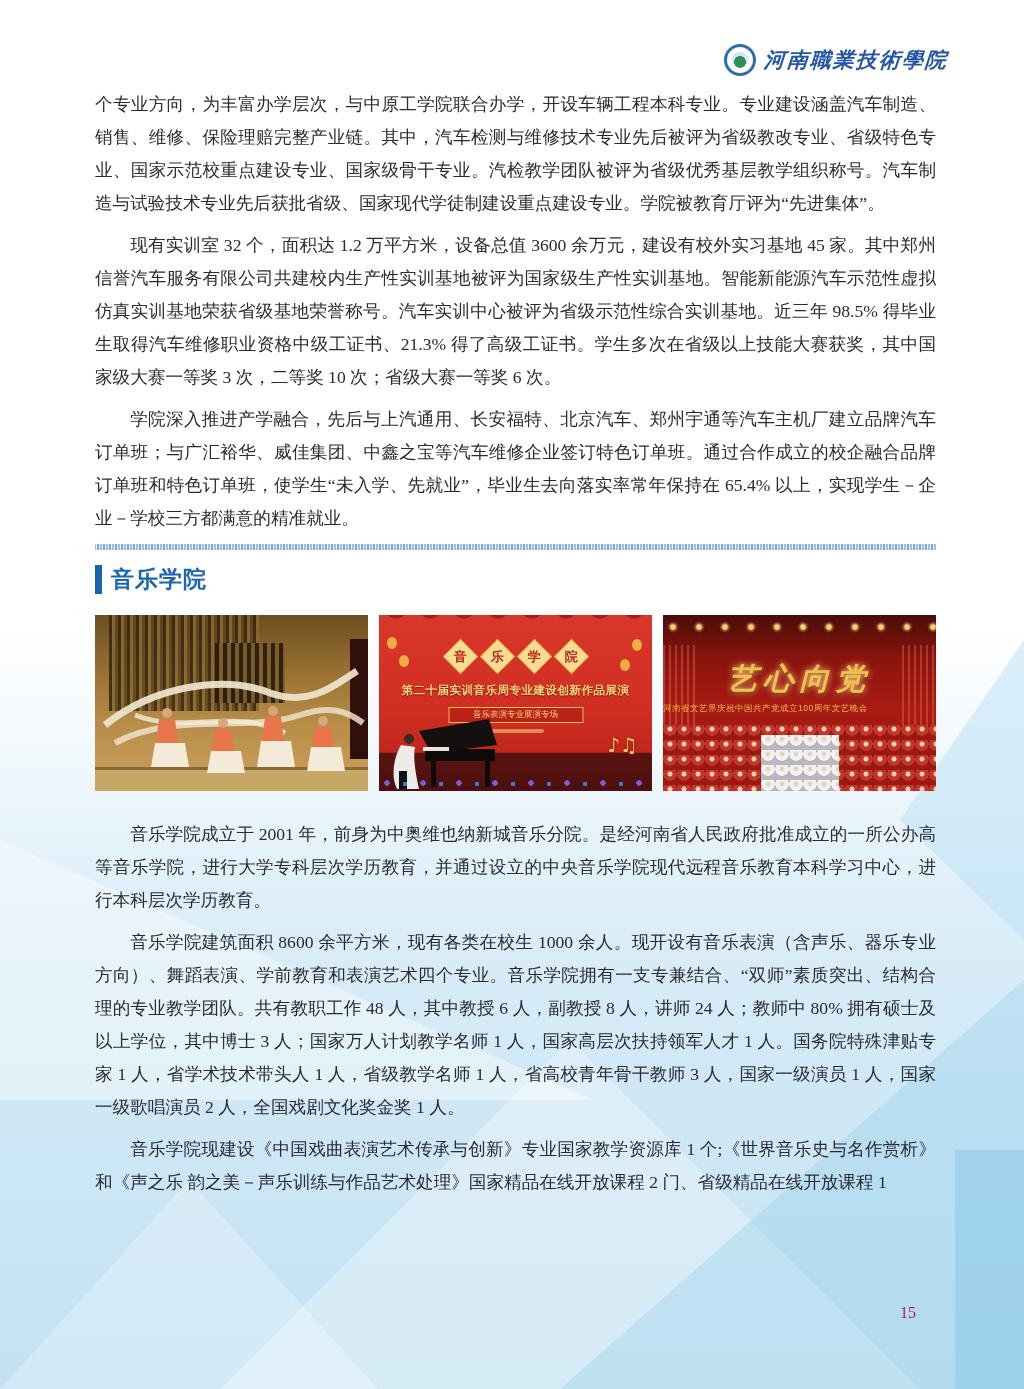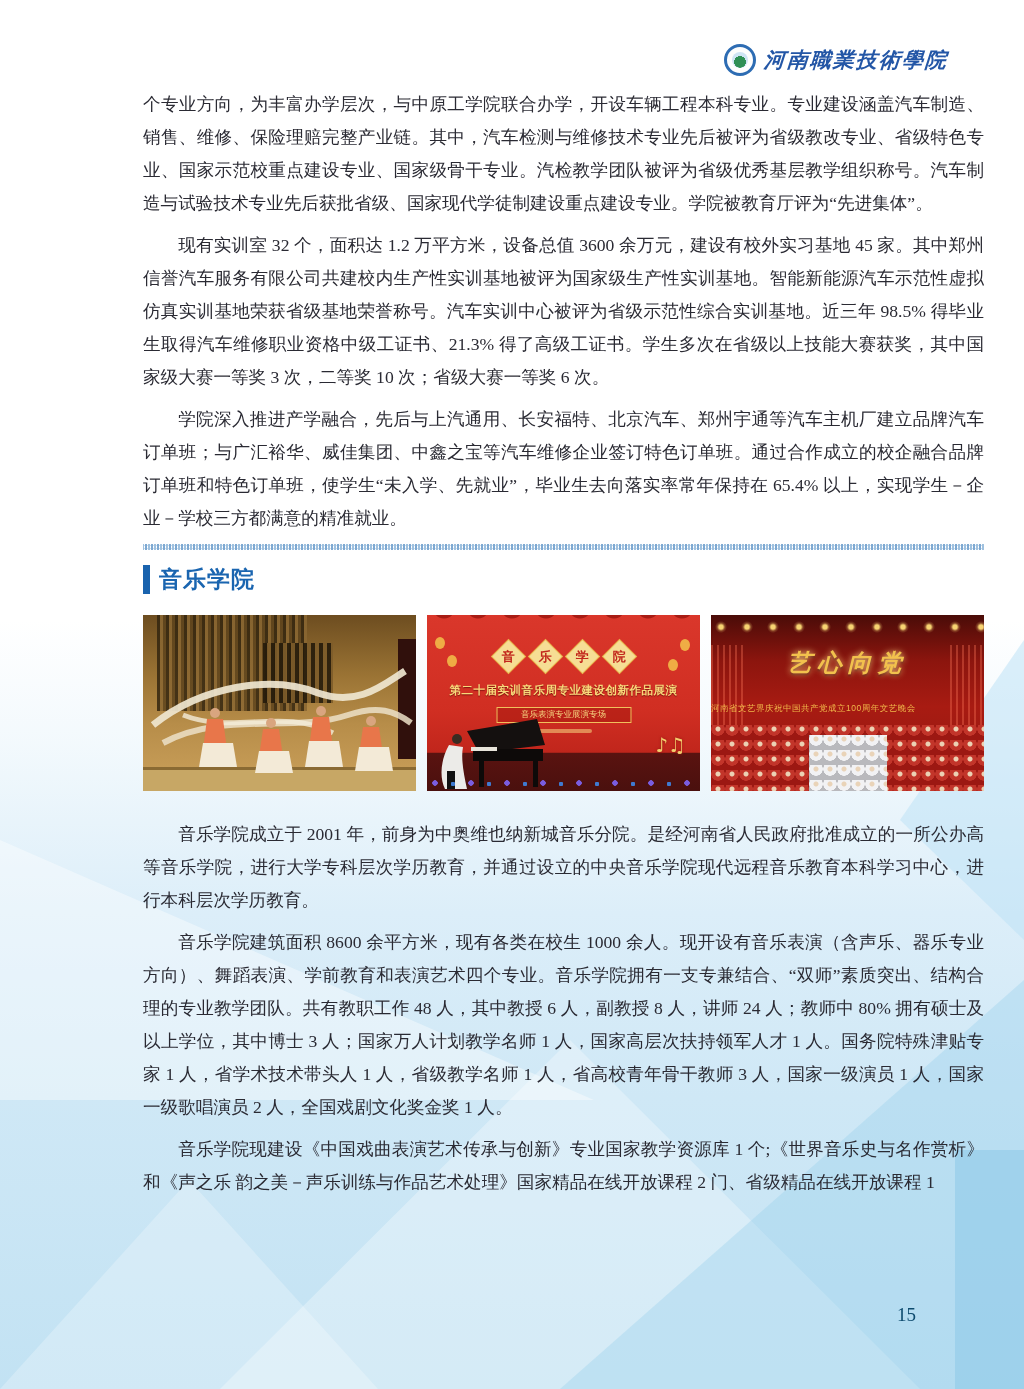--- a/index.html
+++ b/index.html
@@ -36,21 +36,21 @@
   .logo{width:32px;height:32px;border-radius:50%;border:3px solid #2d6cb3;background:#fdfdfd;
         position:relative;box-sizing:border-box;}
   .logo-core{position:absolute;left:5px;top:5px;width:16px;height:16px;border-radius:50%;
         background:radial-gradient(circle at 50% 62%, #2f8f55 0 45%, #cfe4f4 46% 100%);}
   .school-name{
     font-family:"Liberation Serif","DejaVu Serif",serif;
     font-weight:bold;font-style:italic;font-size:21px;letter-spacing:2px;
     color:#2356a6;transform:skewX(-4deg);
   }
   
-  .content{position:absolute;left:95px;top:88px;width:841px;z-index:2;margin-left:48px;}
+  .content{position:absolute;left:95px;top:88px;width:841px;z-index:2;}
   .content p{
     margin:0 0 9px 0;font-size:17.6px;line-height:33px;text-align:justify;
     color:#2a2a33;
   }
   .content p.indent{text-indent:2em;}
   
   .divider{
     height:6px;margin:3px 0 14px 0;
     background-image:
       radial-gradient(circle,#7ea9d2 1.2px,transparent 1.6px),
@@ -102,41 +102,41 @@
                      radial-gradient(circle at 26px 9px,#3f7ad0 0 2px,transparent 2.5px);
     background-size:36px 16px;}
   .music-notes{position:absolute;right:14px;bottom:34px;color:#f3cf6e;font-size:20px;
     font-family:"DejaVu Sans",sans-serif;text-shadow:0 0 3px #8e1a12;}
   .ph-recital svg{position:absolute;left:0;bottom:0;}
   
   .ph-choir{background:linear-gradient(180deg,#4a0c08 0%,#8c150e 26%,#a81b12 52%,#8f1812 100%);}
   .ceiling{position:absolute;left:0;top:0;width:100%;height:26px;
     background-image:radial-gradient(circle at 10px 12px,#f7d372 0 2px,rgba(247,211,114,.25) 4px,transparent 6px);
     background-size:26px 26px;background-repeat:repeat-x;}
-  .choir-callig{position:absolute;left:0;top:32px;width:100%;text-align:center;
-    color:#f2c14d;font-size:24px;font-weight:bold;font-style:italic;letter-spacing:6px;
+  .choir-callig{position:absolute;left:0;top:44px;width:100%;text-align:center;
+    color:#f2c14d;font-size:30px;font-weight:bold;font-style:italic;letter-spacing:6px;
     font-family:"Liberation Serif","DejaVu Serif",serif;
     text-shadow:0 0 6px #ffdf8a,0 2px 2px #5c0e08;}
   .choir-sub{position:absolute;left:0;top:88px;width:100%;text-align:left;
     color:#f0b84a;font-size:8.5px;letter-spacing:.5px;
     font-family:"Liberation Sans","DejaVu Sans",sans-serif;}
   .crowd{position:absolute;left:0;bottom:0;width:100%;height:66px;
     background-color:#9c1812;
     background-image:radial-gradient(circle at 7px 4px,#ecd2b4 0 2px,#c2352a 3px 6.5px,rgba(0,0,0,0) 7px);
     background-size:14px 15px;}
   .crowd-center{position:absolute;left:50%;bottom:0;transform:translateX(-50%);
     width:78px;height:56px;background-color:#b9b9bd;
     background-image:radial-gradient(circle at 7px 4px,#e9d3b8 0 2px,#f2f2f4 3px 6.5px,rgba(0,0,0,0) 7px);
     background-size:14px 15px;}
   .side-glow-l{position:absolute;left:0;top:30px;width:34px;height:110px;
     background:repeating-linear-gradient(90deg,rgba(255,120,90,.35) 0 2px,rgba(120,10,5,.0) 2px 6px);}
   .side-glow-r{position:absolute;right:0;top:30px;width:34px;height:110px;
     background:repeating-linear-gradient(90deg,rgba(255,120,90,.35) 0 2px,rgba(120,10,5,.0) 2px 6px);}
   
-  .page-num{position:absolute;right:108px;top:1304px;font-size:19px;color:#0c4a6e;z-index:2;}
+  .page-num{position:absolute;right:108px;top:1304px;font-size:16px;color:#be185d;z-index:2;}
 </style>
 </head>
 <body>
 
 <div class="page">
 
   <div class="bg-layer">
     <div class="bg-grad"></div>
     <div class="facet f1"></div>
     <div class="facet f2"></div>

